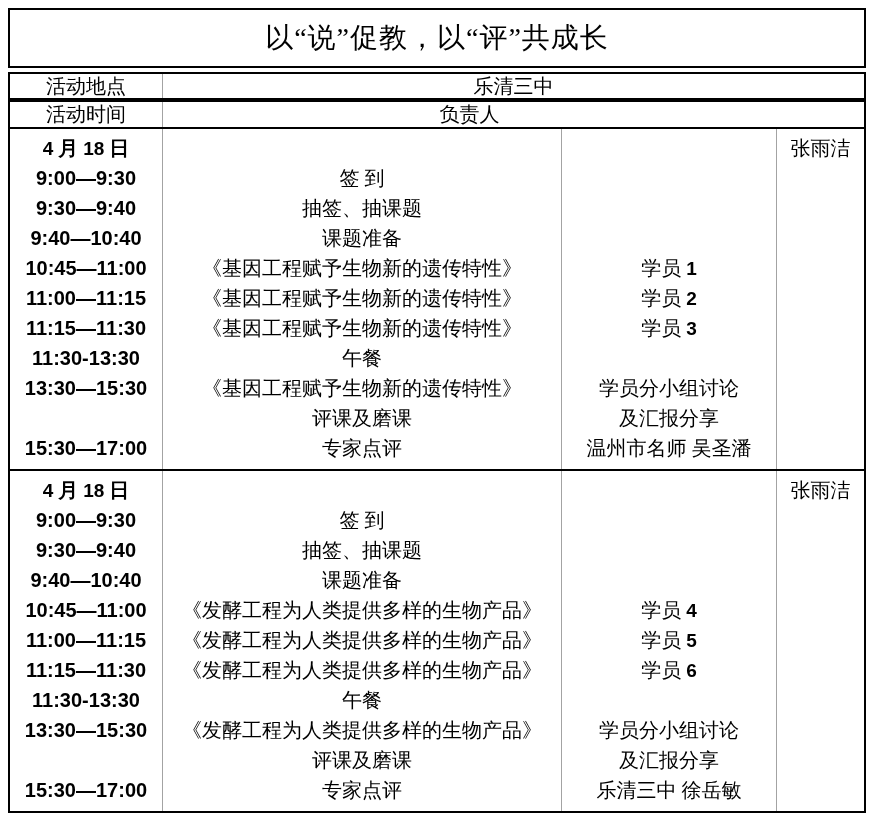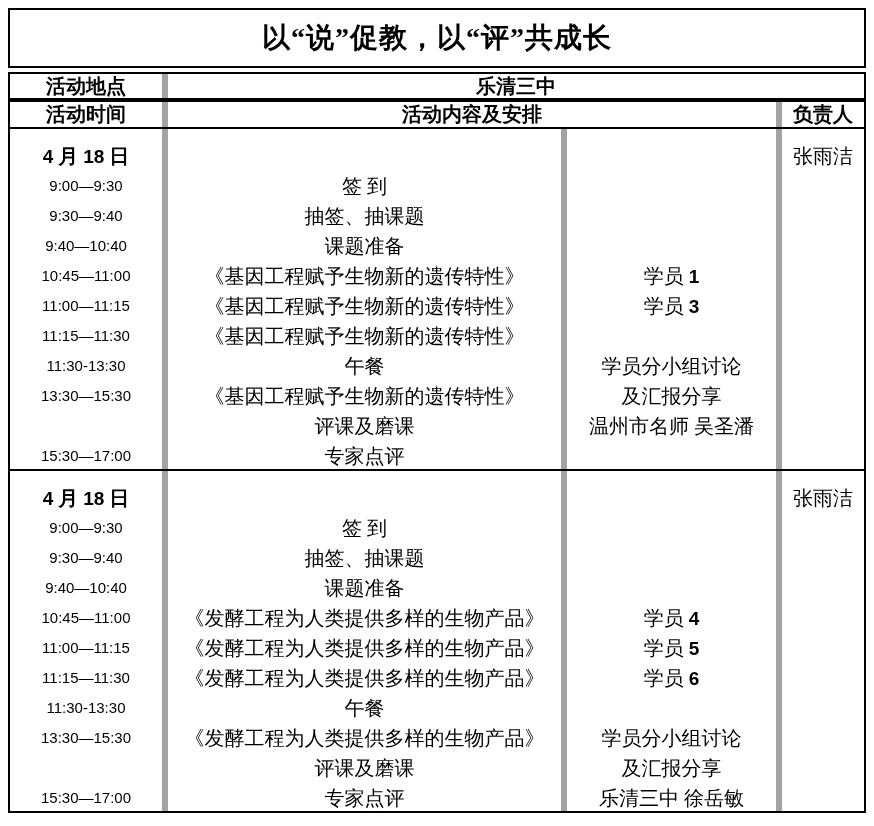--- a/index.html
+++ b/index.html
@@ -1,52 +1,51 @@
 <!DOCTYPE html>
 <html><head>
 <meta charset="utf-8">
 <style>
   html,body{margin:0;padding:0;background:#ffffff;}
   body{width:874px;height:826px;overflow:hidden;
        font-family:"Liberation Serif", serif;color:#000;}
   .doc{margin:8px;width:858px;box-sizing:border-box;}
   .row,.section{box-sizing:border-box;border:2px solid #000;background:#fff;}
   .title-row{height:60px;display:flex;align-items:center;justify-content:center;}
-  .title-cell{font-size:28px;font-weight:bold;letter-spacing:1px;text-align:center;}
+  .title-cell{font-size:28px;font-weight:normal;letter-spacing:1px;text-align:center;}
   .loc-row{margin-top:4px;height:28px;display:grid;grid-template-columns:152px 1fr;}
   .head-row{margin-top:0;height:29px;display:grid;grid-template-columns:152px 614px 1fr;}
   .hcell{display:flex;align-items:center;justify-content:center;
-         font-size:20px;font-weight:bold;white-space:nowrap;overflow:hidden;}
-  .vline{border-left:6px solid #a3a3a3;}
+         font-size:20px;font-weight:normal;white-space:nowrap;overflow:hidden;}
+  .vline{border-left:1px solid #a3a3a3;}
   .section{margin-top:-2px;height:344px;display:grid;
            grid-template-columns:152px 399px 215px 1fr;}
-  .col{padding-top:12px;overflow:hidden;}
+  .col{padding-top:4px;overflow:hidden;}
   .line{height:30px;line-height:30px;text-align:center;white-space:nowrap;overflow:visible;}
-  .time{font-family:"Liberation Sans", sans-serif;font-weight:normal;font-size:15px;}
+  .time{font-family:"Liberation Sans", sans-serif;font-weight:bold;font-size:20px;}
   .date{font-size:20px;font-weight:bold;}
   .content,.note,.manager{font-size:20px;}
   .num{font-family:"Liberation Sans", sans-serif;font-weight:bold;font-size:19px;}
 </style>
 </head>
 <body>
 
 <div class="doc">
 
   <div class="row title-row">
     <div class="title-cell">以“说”促教，以“评”共成长</div>
   </div>
 
   <div class="row loc-row">
     <div class="hcell">活动地点</div>
     <div class="hcell vline">乐清三中</div>
   </div>
 
   <div class="row head-row">
     <div class="hcell">活动时间</div>
-    <div class="hcell vline">活动内容及安排</div>
     <div class="hcell vline">负责人</div>
   </div>
 
   <div class="section">
       <div class="col">
         <div class="line date"><span class="num">4</span> 月 <span class="num">18</span> 日</div>
         <div class="line time">9:00—9:30</div>
         <div class="line time">9:30—9:40</div>
         <div class="line time">9:40—10:40</div>
         <div class="line time">10:45—11:00</div>
@@ -69,20 +68,21 @@
         <div class="line content">《基因工程赋予生物新的遗传特性》</div>
         <div class="line content">评课及磨课</div>
         <div class="line content">专家点评</div>
       </div>
       <div class="col vline">
         <div class="line note"></div>
         <div class="line note"></div>
         <div class="line note"></div>
         <div class="line note"></div>
         <div class="line note">学员 <span class="num">1</span></div>
+        <div class="line note">学员 <span class="num">2</span></div>
         <div class="line note">学员 <span class="num">3</span></div>
         <div class="line note"></div>
         <div class="line note">学员分小组讨论</div>
         <div class="line note">及汇报分享</div>
         <div class="line note">温州市名师 吴圣潘</div>
       </div>
       <div class="col vline">
         <div class="line manager">张雨洁</div>
         <div class="line manager"></div>
         <div class="line manager"></div>

